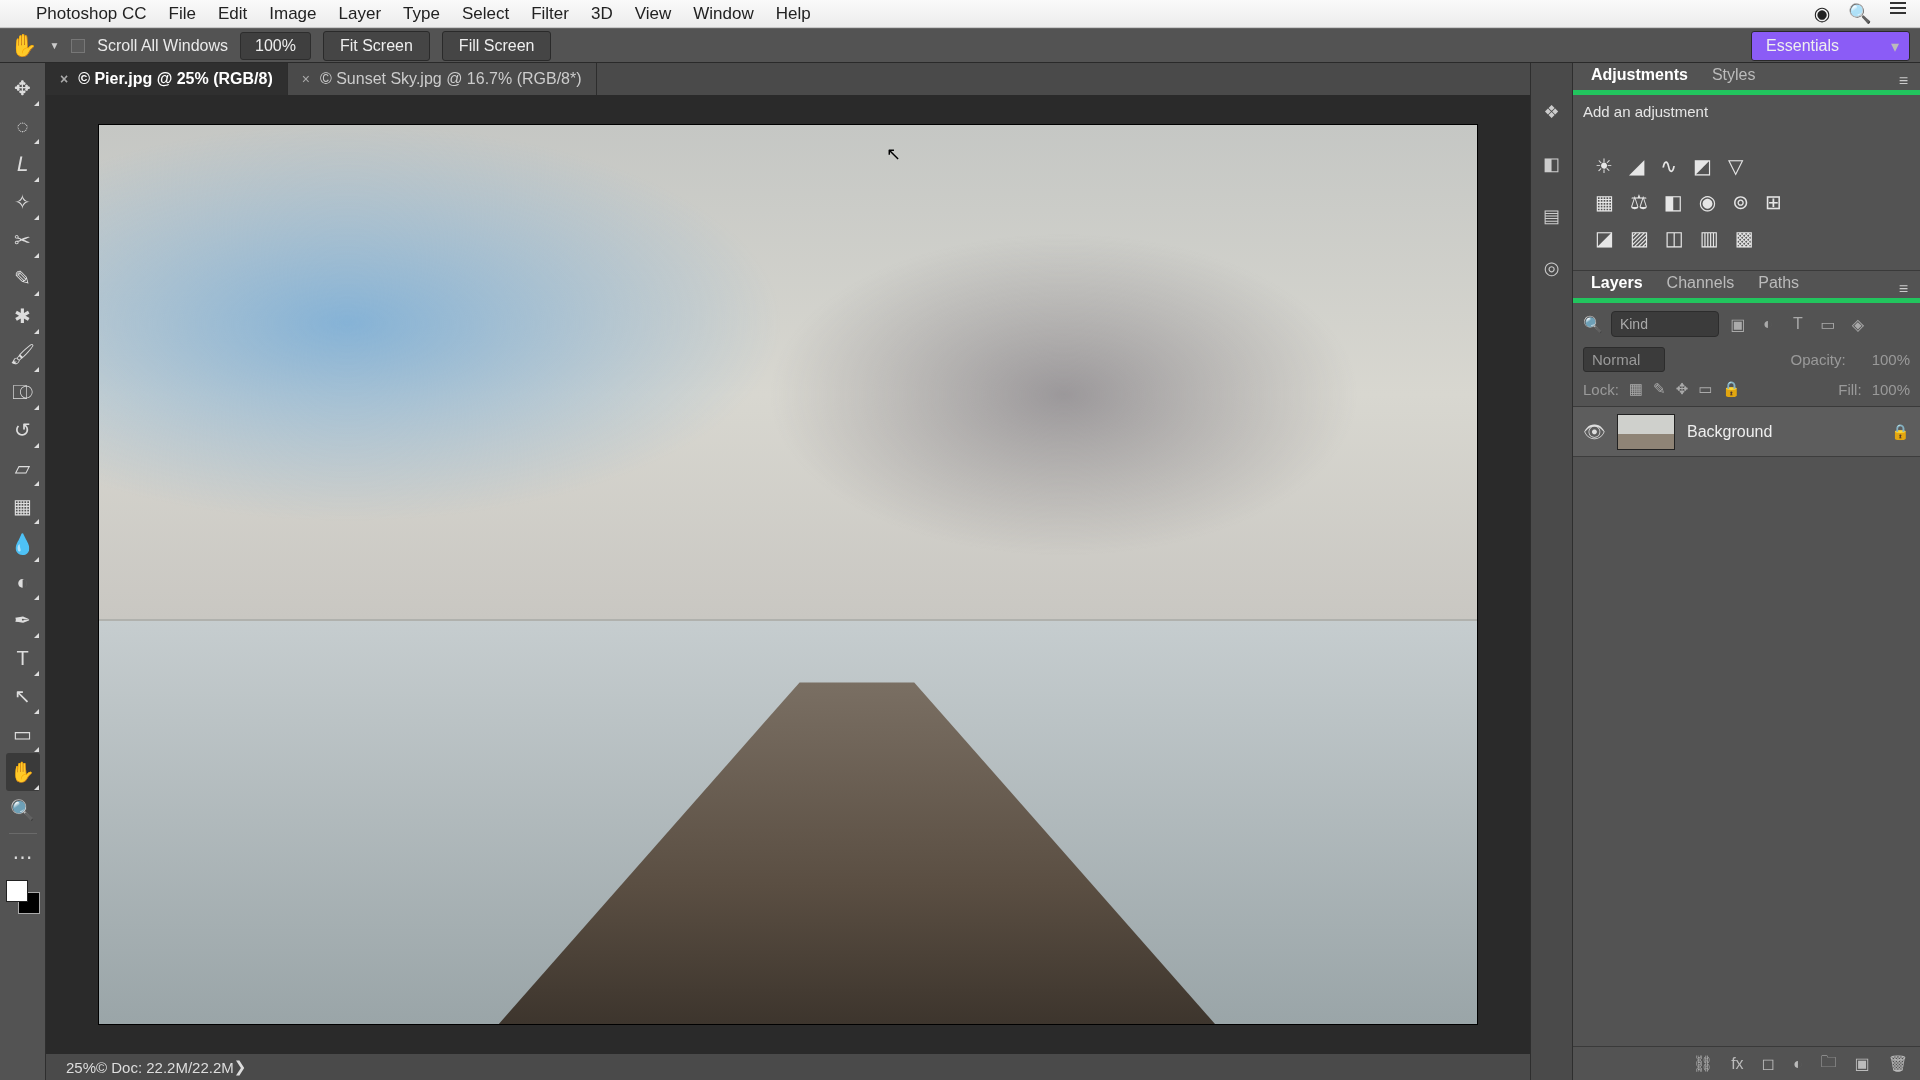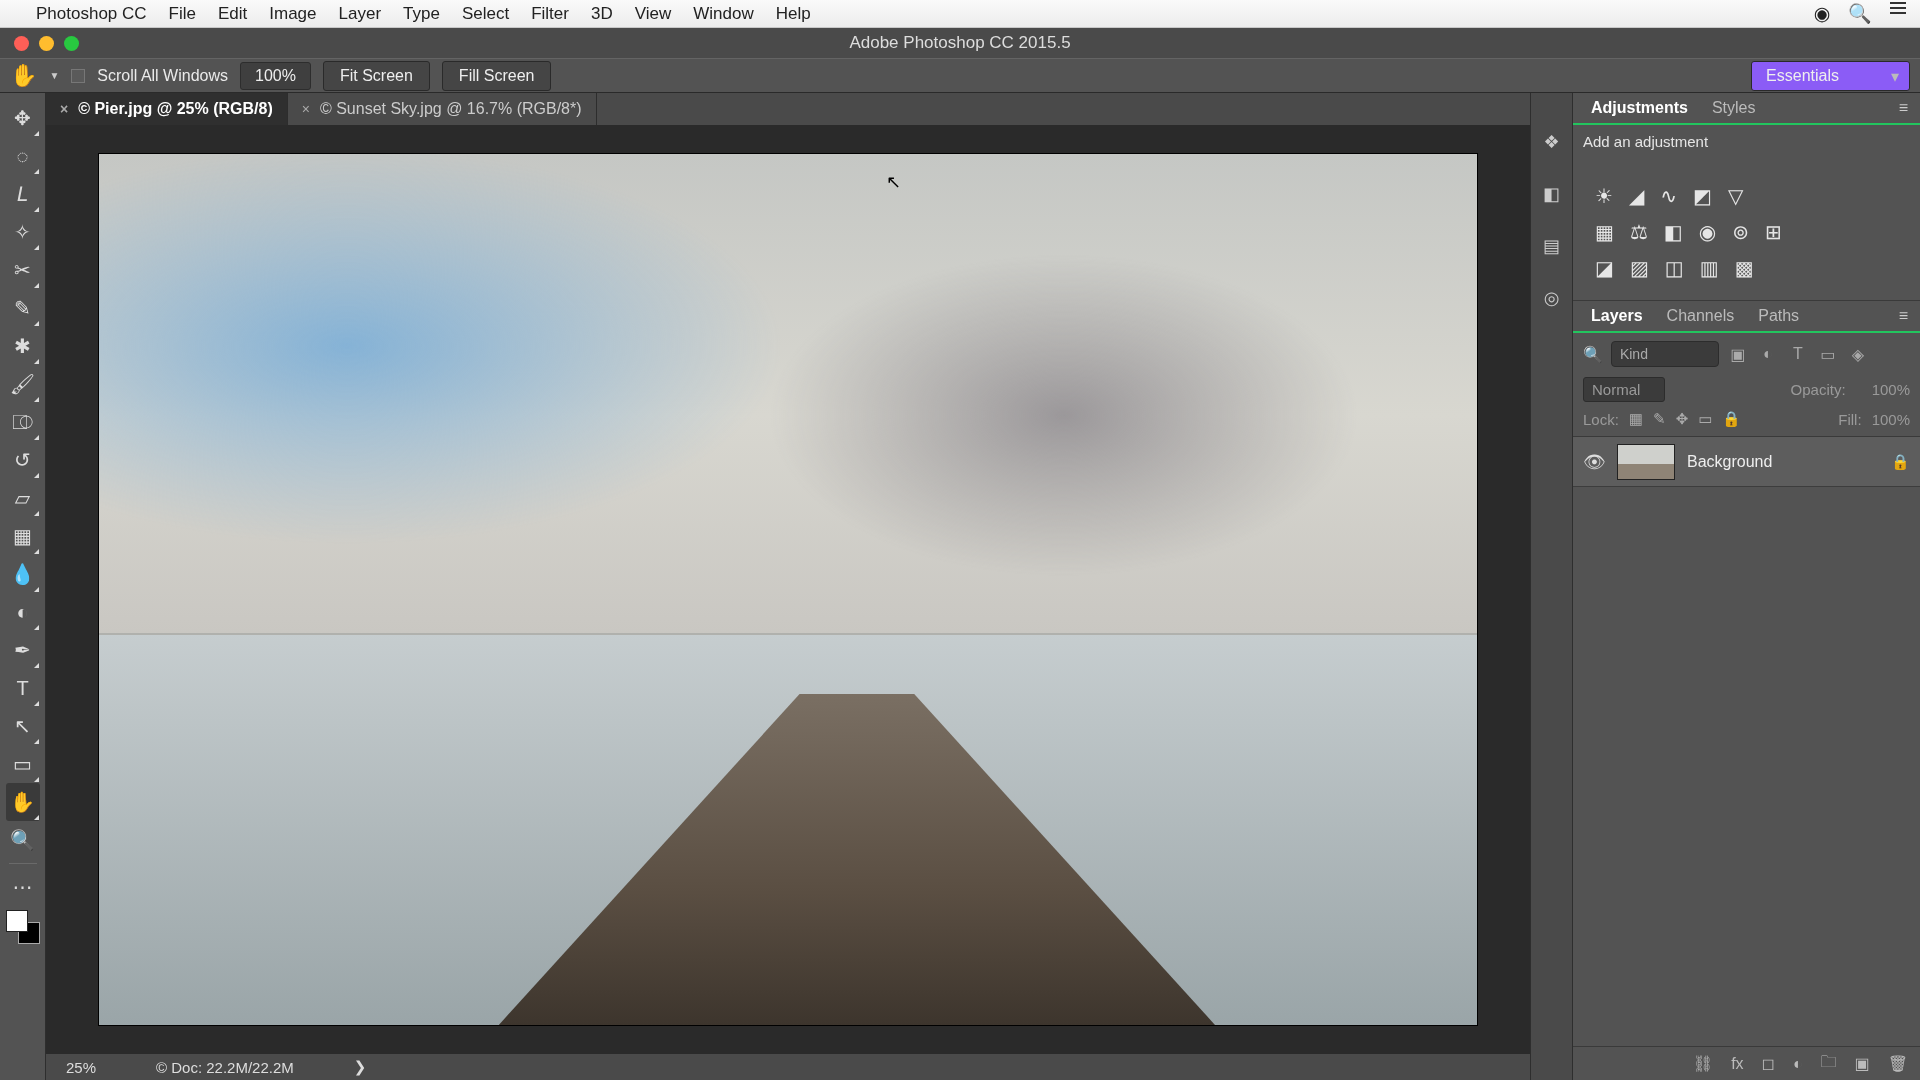--- a/index.html
+++ b/index.html
@@ -60,29 +60,29 @@
  radial-gradient(ellipse 700px 320px at 18% 22%, rgba(125,175,215,.9), transparent 62%),
  radial-gradient(ellipse 420px 230px at 70% 30%, rgba(105,100,110,.55), transparent 70%),
  linear-gradient(#c5c7c4,#d8d7d0 30%,#c9c7c2 55%)}
 .sea{position:absolute;left:0;right:0;top:55%;bottom:0;background:linear-gradient(#c6cdcf,#9aa5a8)}
 .horizon{position:absolute;left:0;right:0;top:55%;height:2px;background:#b0b1ad}
 .pier{position:absolute;left:29%;right:19%;top:62%;bottom:0;background:linear-gradient(#7a6f63,#5a4e42 60%,#3d352d);clip-path:polygon(42% 0,58% 0,100% 100%,0 100%)}
 
 
 .cursor{position:absolute;left:56.6%;top:5%;font-size:18px;color:#000;pointer-events:none}
 
-.statusbar{height:26px;background:#4a4a4a;display:flex;align-items:center;padding:0 20px;gap:60px;color:#ddd;font-size:15px}
+.statusbar{height:26px;background:#4a4a4a;display:flex;align-items:center;padding:0 20px;color:#ddd;font-size:15px}
 
 
 .rightdock{display:flex}
 .dockicons{width:42px;background:#4a4a4a;display:flex;flex-direction:column;align-items:center;padding-top:36px;gap:26px;border-left:1px solid #2e2e2e}
 .dockicons .di{width:26px;height:26px;display:flex;align-items:center;justify-content:center;color:#ccc;font-size:18px;cursor:pointer}
 
 .panels{width:348px;background:#535353;border-left:1px solid #2e2e2e;display:flex;flex-direction:column}
-.panel-tabs{display:flex;align-items:center;height:32px;padding:0 6px;border-bottom:2px solid #22c55e}
+.panel-tabs{display:flex;align-items:flex-end;height:32px;padding:0 6px;border-bottom:5px solid #22c55e}
 .ptab{padding:6px 12px;color:#bbb;font-size:16px;cursor:pointer}
 .ptab.active{color:#fff;font-weight:600}
 .ptab-menu{margin-left:auto;color:#ccc;font-size:16px;padding-right:6px}
 
 .adj-body{padding:8px 10px 14px;border-bottom:1px solid #3a3a3a}
 .adj-label{color:#e5e5e5;font-size:15px;margin-bottom:28px}
 .adj-row{display:flex;gap:16px;padding:6px 12px;color:#e6e6e6;font-size:20px}
 
 .layer-controls{padding:8px 10px;border-bottom:1px solid #3a3a3a}
 .filterrow{display:flex;align-items:center;gap:8px;margin-bottom:10px}
@@ -128,28 +128,20 @@
     <span class="hamburger">
         <span></span>
         <span></span>
         <span></span>
       </span>
   </div>
 </div>
 
 <div class="app">
 
-  <div class="titlebar">
-    <div class="traffic">
-      <div class="dot close"></div>
-      <div class="dot min"></div>
-      <div class="dot max"></div>
-    </div>
-    <div class="wtitle">Adobe Photoshop CC 2015.5</div>
-  </div>
 
   <div class="optbar">
     <span class="hand-icon">✋</span>
     <span class="chev-down">▼</span>
     <span class="checkbox"></span>
     <span class="opt-label">Scroll All Windows</span>
     <span class="opt-field">100%</span>
     <span class="opt-btn">Fit Screen</span>
     <span class="opt-btn">Fill Screen</span>
     <div class="opt-spacer"></div>

